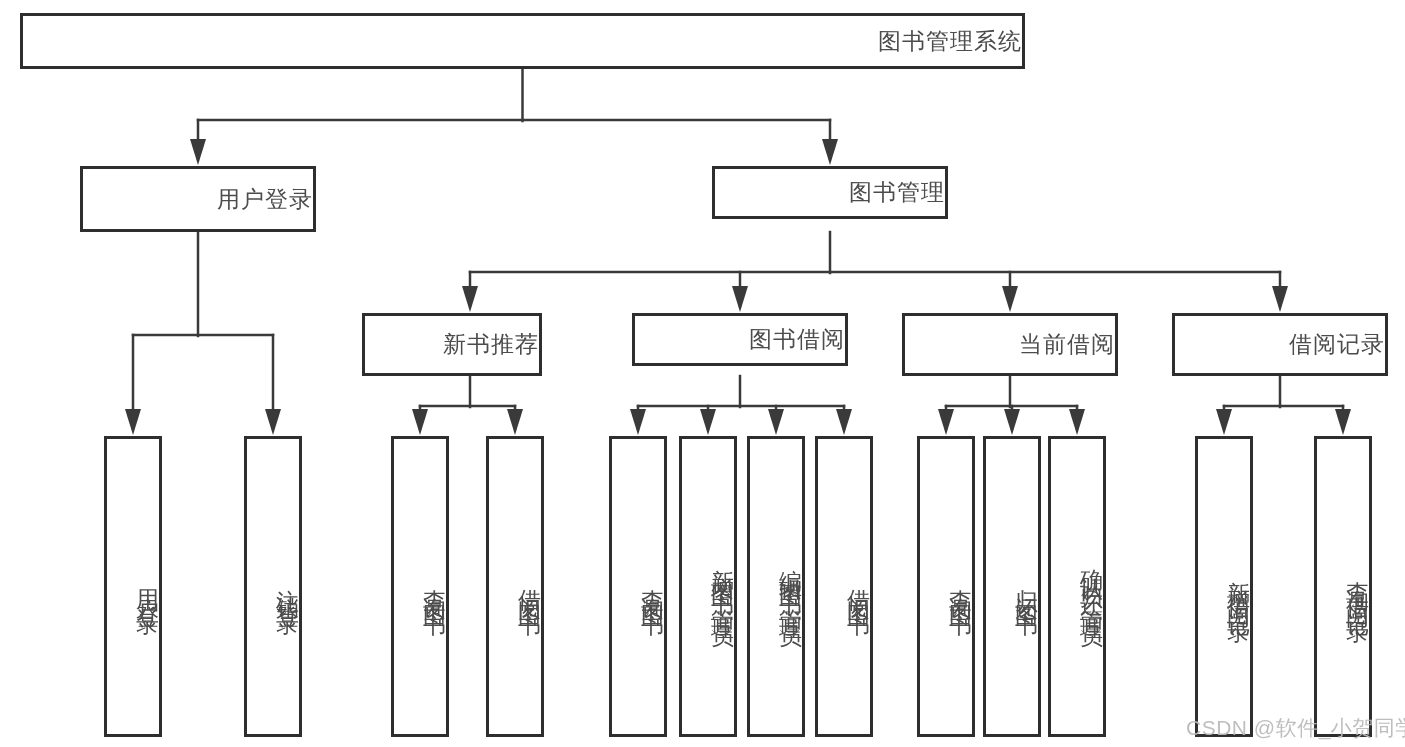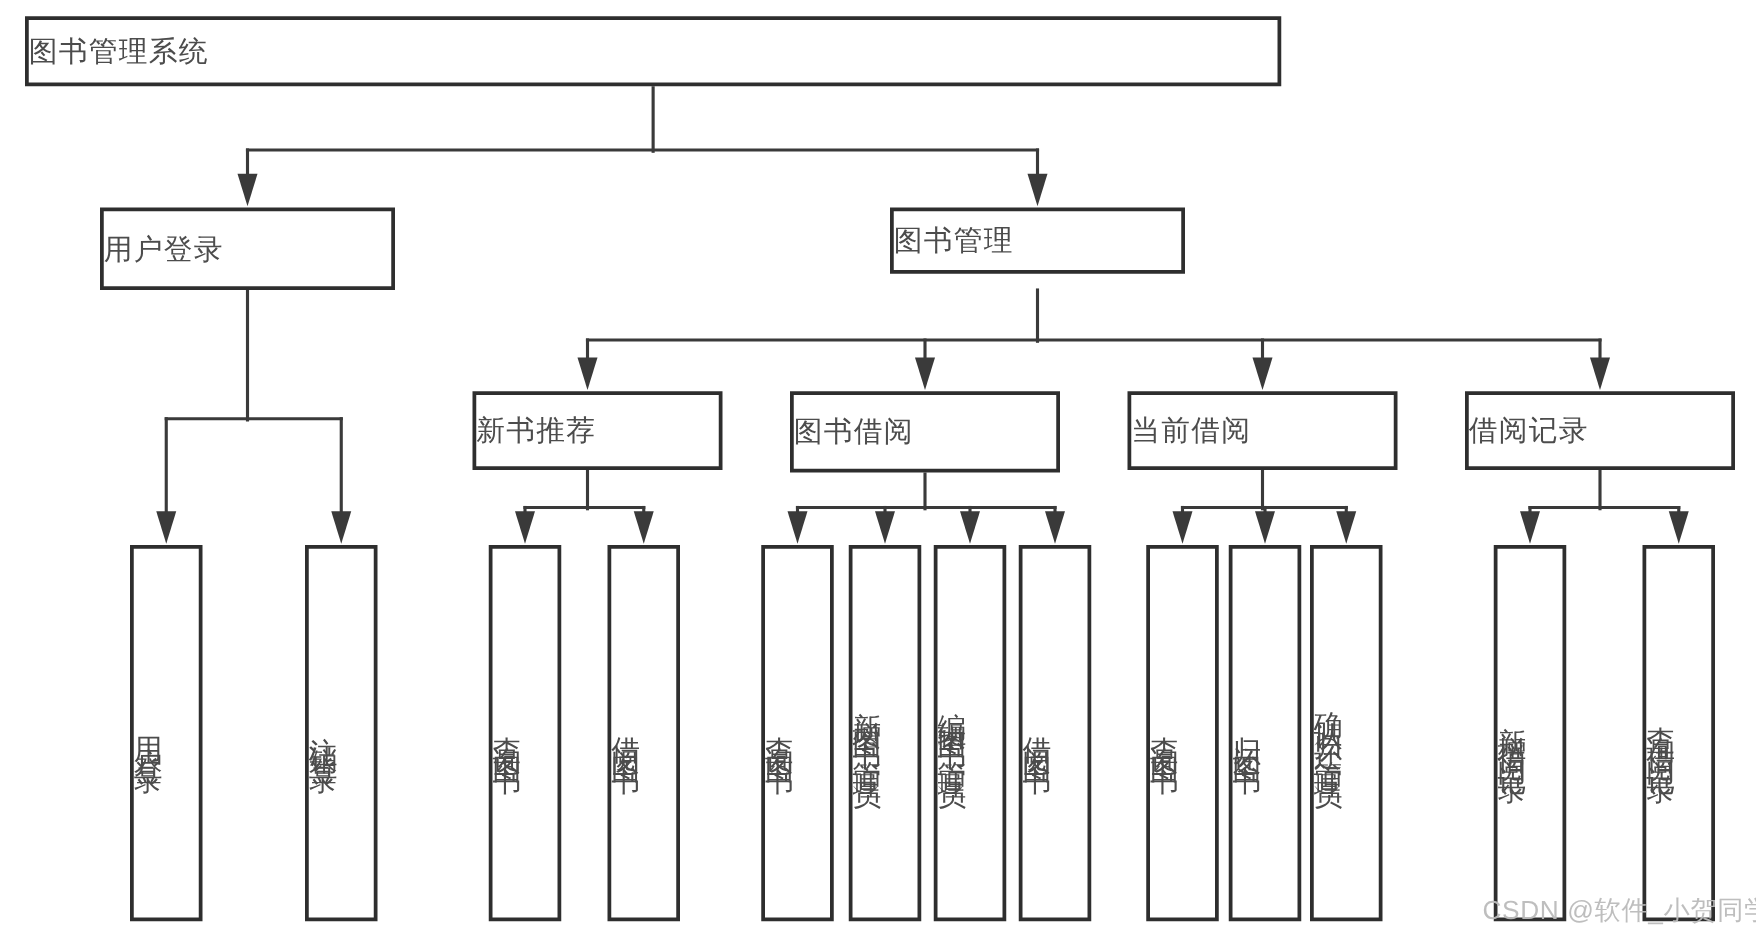--- a/index.html
+++ b/index.html
@@ -17,21 +17,21 @@
     width: 1405px; height: 747px;
     pointer-events: none;
   }
   .node {
     position: absolute;
     box-sizing: border-box;
     border: 3px solid #2e2e2e;
     background: #ffffff;
     display: flex;
     align-items: center;
-    justify-content: flex-start;
+    justify-content: flex-end;
     color: #4c4c4c;
     font-size: 23px;
   }
   .node.h span {
     letter-spacing: 1px;
     white-space: nowrap;
   }
   .node.v span {
     writing-mode: vertical-lr;
     text-orientation: mixed;
@@ -119,24 +119,24 @@
     <span>图书管理系统</span>
   </div>
 
   <div class="node h" style="left:80px; top:166px; width:236px; height:66px;">
     <span>用户登录</span>
   </div>
   <div class="node h" style="left:712px; top:166px; width:236px; height:53px;">
     <span>图书管理</span>
   </div>
 
-  <div class="node h" style="left:378px; top:313px; width:200px; height:63px;">
+  <div class="node h" style="left:362px; top:313px; width:180px; height:63px;">
     <span>新书推荐</span>
   </div>
-  <div class="node h" style="left:632px; top:313px; width:216px; height:65px;">
+  <div class="node h" style="left:632px; top:313px; width:216px; height:53px;">
     <span>图书借阅</span>
   </div>
   <div class="node h" style="left:902px; top:313px; width:216px; height:63px;">
     <span>当前借阅</span>
   </div>
   <div class="node h" style="left:1172px; top:313px; width:216px; height:63px;">
     <span>借阅记录</span>
   </div>
 
   <div class="node v" style="left:104px; top:436px; width:58px; height:301px;">

